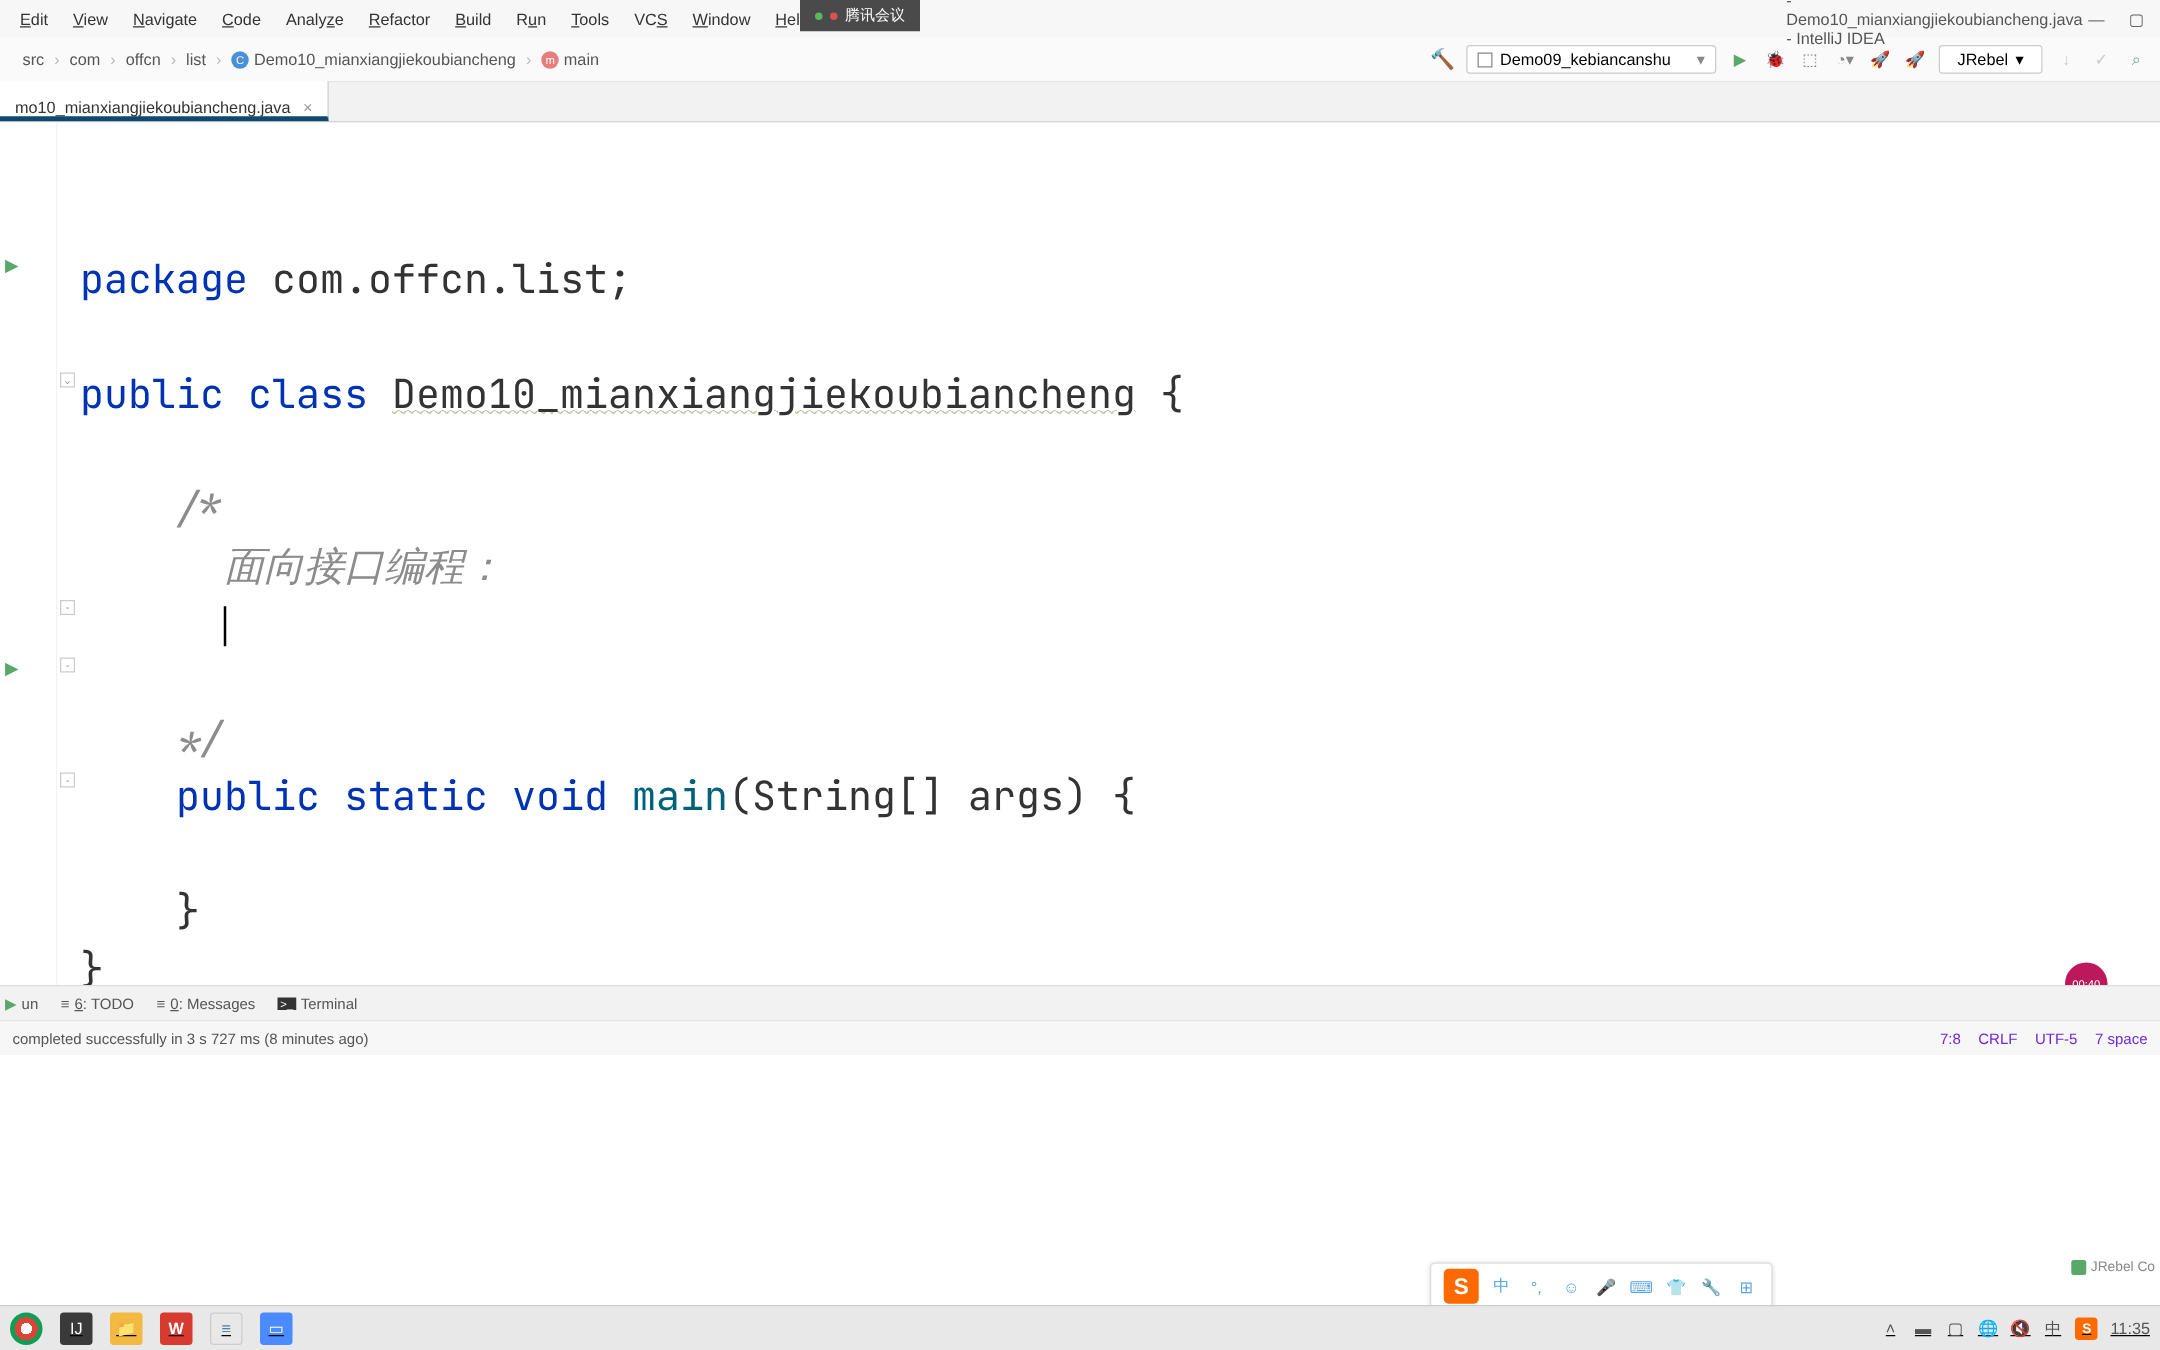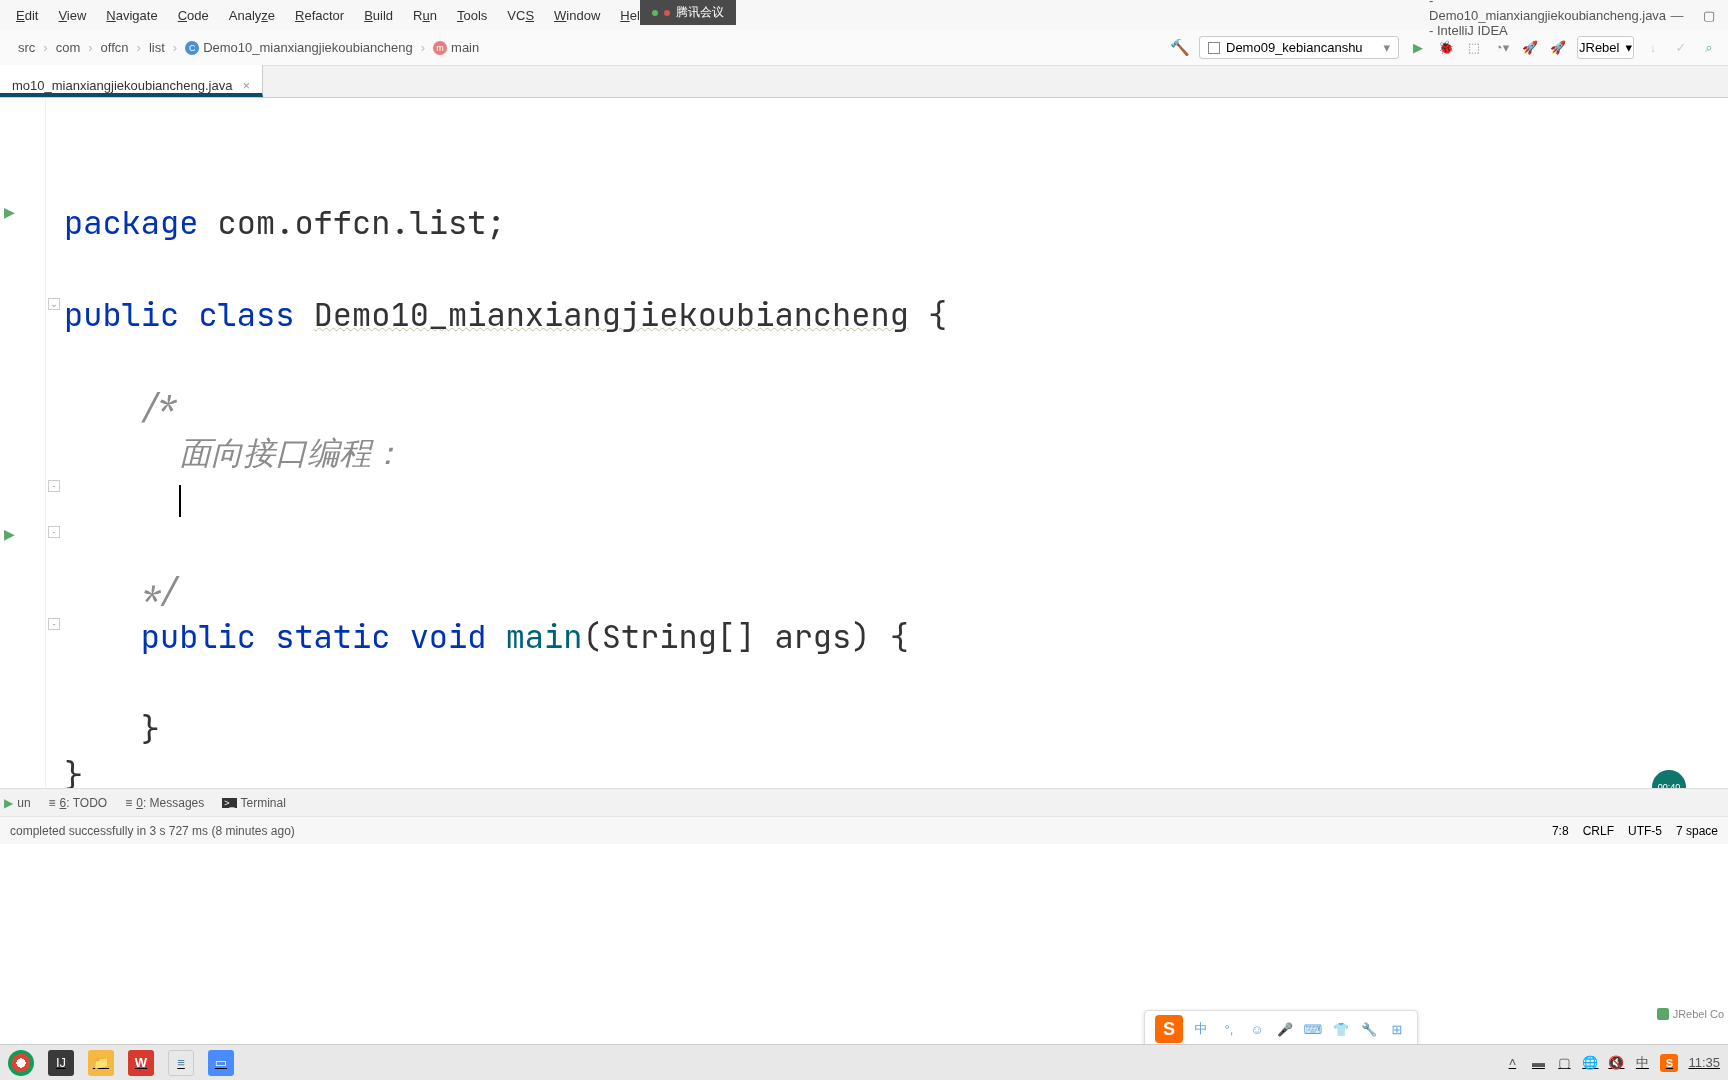--- a/index.html
+++ b/index.html
@@ -28,21 +28,21 @@
 .hammer-icon { color: #5a8a3a; font-size: 16px; }
 .run-config { display: flex; align-items: center; border: 1px solid #ccc; border-radius: 3px; padding: 3px 8px; gap: 6px; background: #fff; min-width: 200px; }
 .run-config-icon { width: 12px; height: 12px; border: 1px solid #888; }
 .run-config-arrow { margin-left: auto; color: #888; }
 .tb-icon { width: 18px; height: 18px; display: flex; align-items: center; justify-content: center; }
 .run-icon { color: #59a869; }
 .debug-icon { color: #59a869; }
 .coverage-icon { color: #888; }
 .profile-icon { color: #888; }
 .rocket-icon { color: #59a869; }
-.jrebel-badge { border: 1px solid #ccc; border-radius: 3px; padding: 3px 1px; display: flex; align-items: center; gap: 6px; background: #fff; }
+.jrebel-badge { border: 1px solid #ccc; border-radius: 3px; padding: 3px 14px; display: flex; align-items: center; gap: 6px; background: #fff; }
 
 
 .editor-tabs { height: 32px; display: flex; align-items: flex-end; background: #f2f2f2; border-bottom: 1px solid #ccc; }
 .editor-tab { height: 32px; display: flex; align-items: flex-end; padding: 0 12px; background: #fff; border-right: 1px solid #ccc; color: #333; border-bottom: 4px solid #0c4a6e; }
 .editor-tab-close { margin-left: 10px; color: #999; }
 
 
 .editor { display: flex; height: 690px; background: #fff; position: relative; }
 .gutter { width: 46px; background: #fff; border-right: 1px solid #f0f0f0; position: relative; }
 .fold-gutter { width: 18px; background: #fff; position: relative; }
@@ -55,26 +55,26 @@
 .comment { color: #8c8c8c; font-style: italic; }
 .cls-name { color: #333; }
 .underline-warn { text-decoration: underline wavy #c0c0a0; text-decoration-thickness: 1px; }
 .method-name { color: #00627a; }
 .highlight-line { position: absolute; left: 0; right: 0; height: 46px; background: #fcfce8; z-index: -1; }
 .cursor { display: inline-block; width: 2px; height: 32px; background: #000; vertical-align: middle; }
 
 
 .bottombar { height: 28px; display: flex; align-items: center; background: #f2f2f2; border-top: 1px solid #ddd; padding-left: 4px; gap: 18px; position: relative; }
 .tool-tab { display: flex; align-items: center; gap: 4px; color: #555; font-size: 12px; }
-.timer-badge { position: absolute; right: 46px; top: -20px; width: 34px; height: 34px; border-radius: 50%; background: #0f766e; color: #fff; display: flex; align-items: center; justify-content: center; font-size: 9px; }
+.timer-badge { position: absolute; right: 46px; top: -20px; width: 34px; height: 34px; border-radius: 50%; background: #be185d; color: #fff; display: flex; align-items: center; justify-content: center; font-size: 9px; }
 
 
 .statusbar { height: 28px; display: flex; align-items: center; background: #f7f7f7; border-top: 1px solid #e5e5e5; padding: 0 10px; }
 .status-left { flex: 1; color: #555; font-size: 12px; }
-.status-right { display: flex; align-items: center; gap: 14px; color: #000000; font-size: 12px; }
+.status-right { display: flex; align-items: center; gap: 14px; color: #6d28d9; font-size: 12px; }
 
 
 .ime-panel { position: absolute; right: 310px; bottom: 32px; display: flex; align-items: center; gap: 8px; background: #fff; border: 1px solid #ddd; border-radius: 4px; padding: 4px 10px; box-shadow: 0 1px 4px rgba(0,0,0,0.15); }
 .sogou-icon { width: 28px; height: 28px; background: #ff6a00; border-radius: 4px; color: #fff; display: flex; align-items: center; justify-content: center; font-weight: bold; font-size: 18px; }
 .ime-btn { width: 20px; height: 20px; display: flex; align-items: center; justify-content: center; color: #5aa5e0; }
 .jrebel-bottom { position: absolute; right: 4px; bottom: 60px; font-size: 11px; color: #888; display:flex; align-items:center; gap:4px;margin-top:47px; }
 .jr-icon-sm { width:12px; height:12px; background:#59a869; border-radius:2px; }
 
 
 .taskbar { position: absolute; bottom: 0; left: 0; right: 0; height: 36px; background: #e8e8e8; display: flex; align-items: center; padding: 0 8px; gap: 14px; border-top: 1px solid #ccc; text-decoration: underline; }

